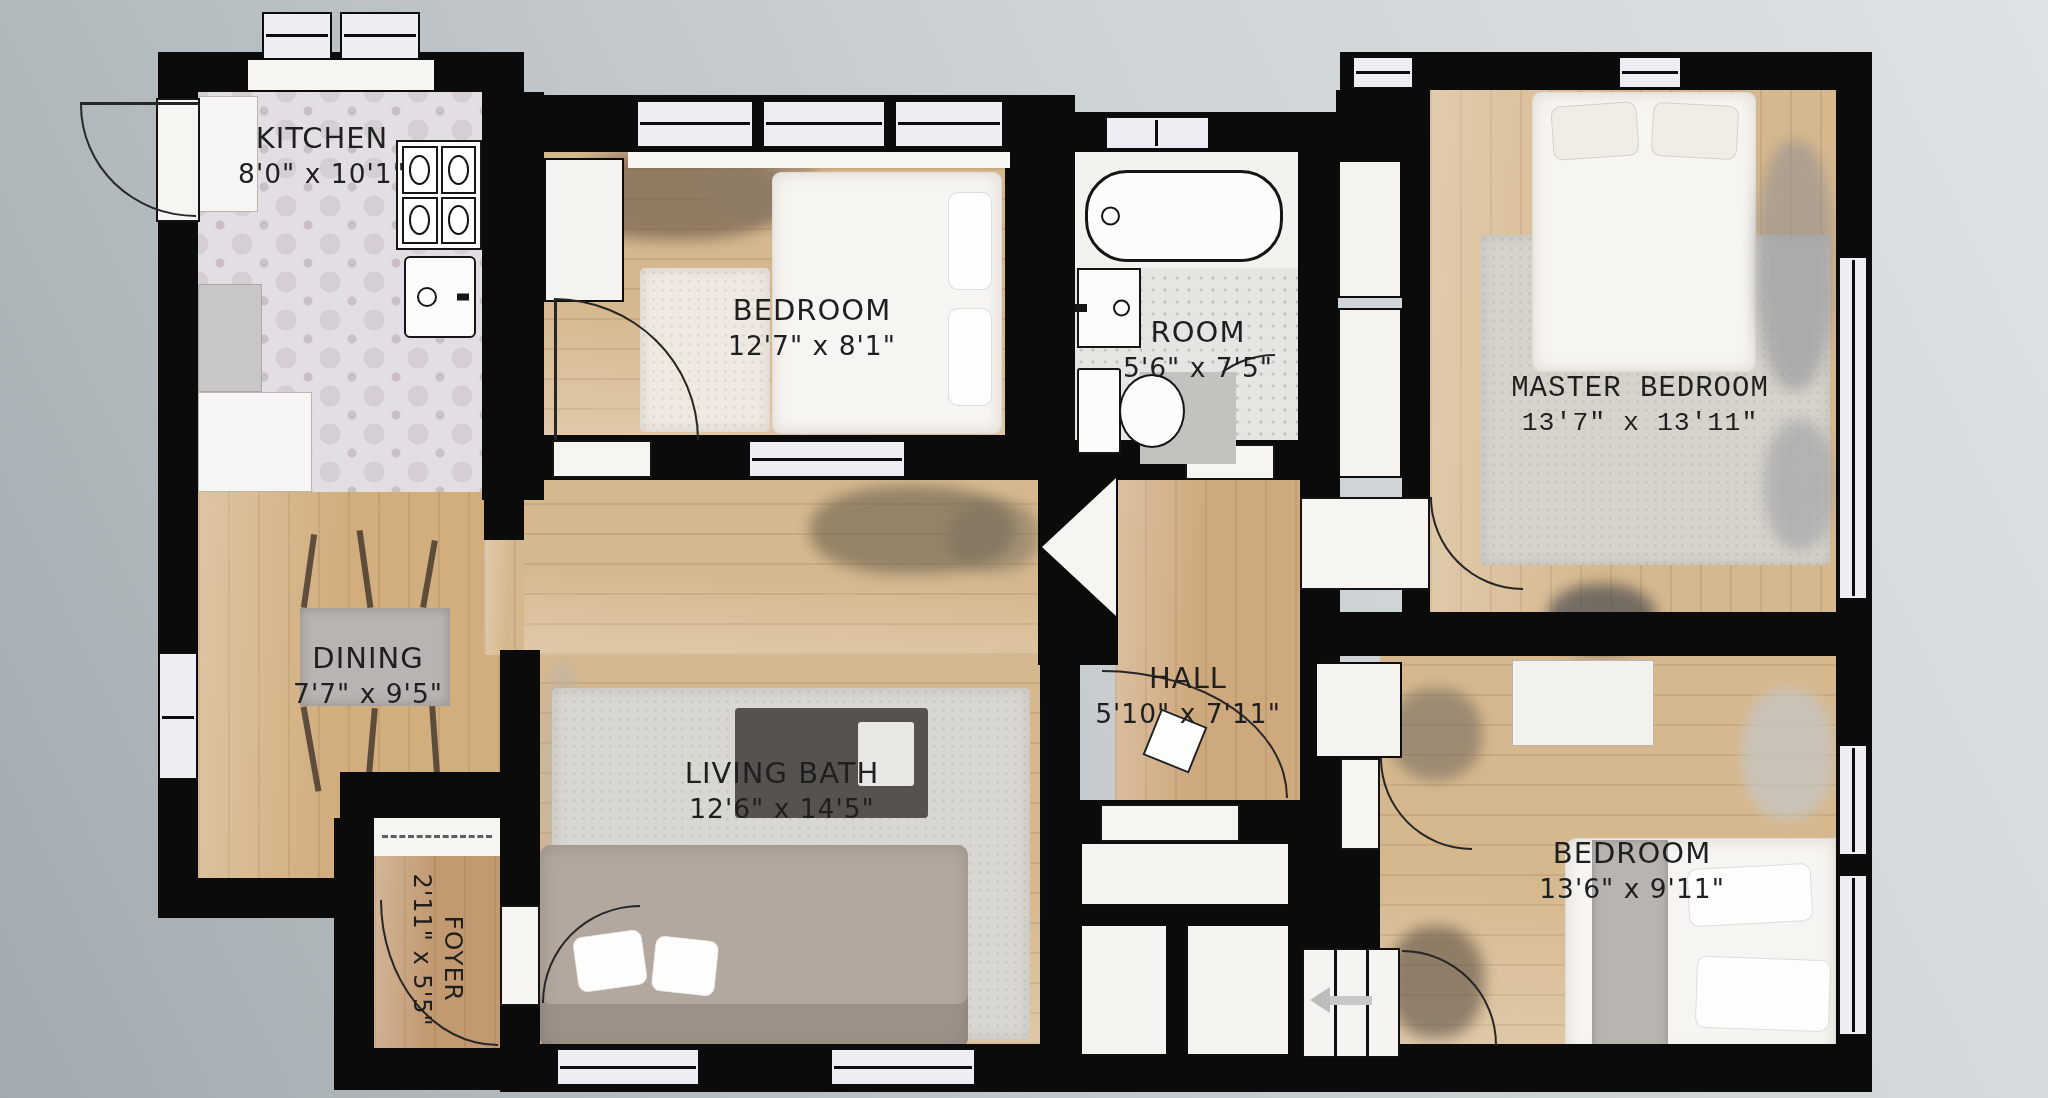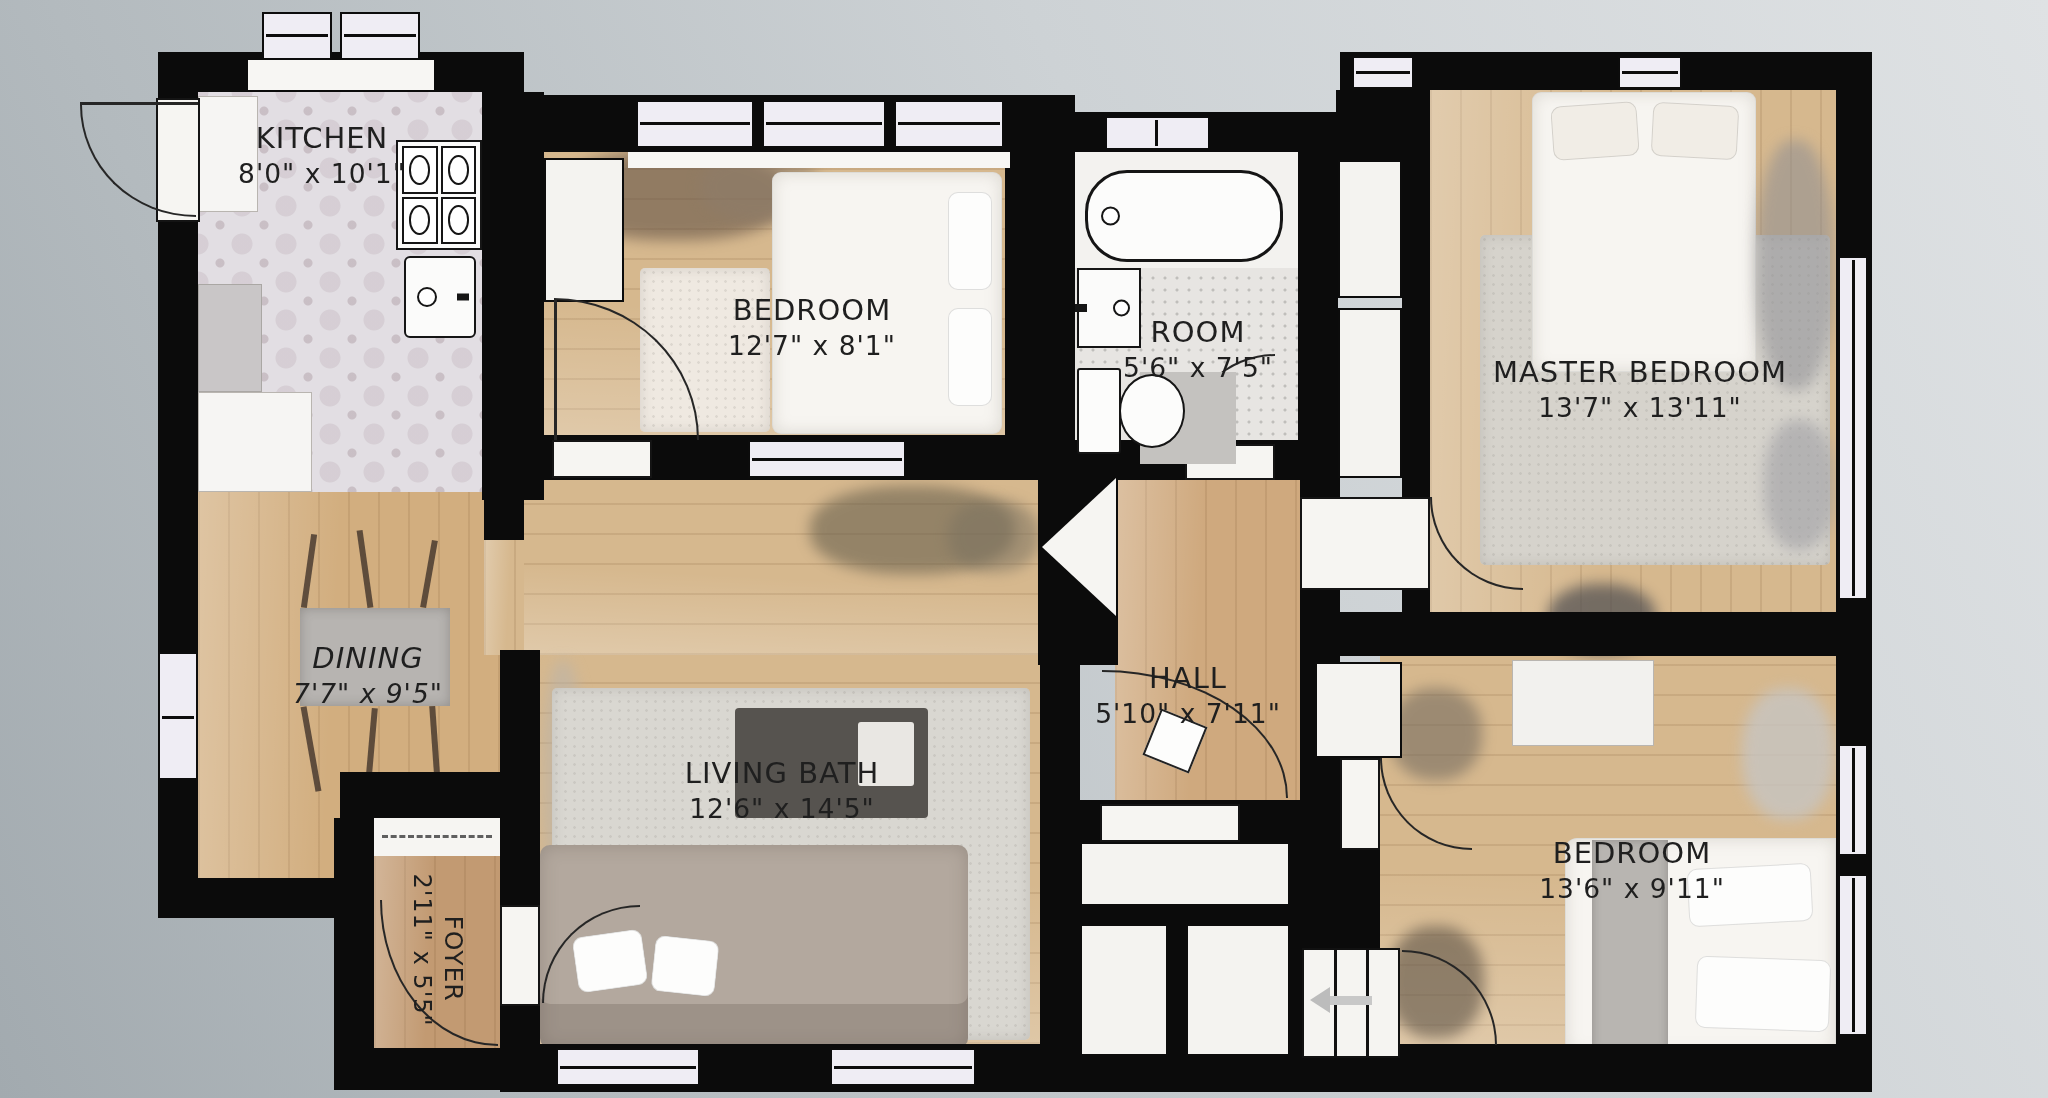--- a/index.html
+++ b/index.html
@@ -278,25 +278,25 @@
     <div class="rdims">8'0" x 10'1"</div>
   </div>
   <div class="rlabel" style="left:812px;top:318px;">
     <div class="rname">BEDROOM</div>
     <div class="rdims">12'7" x 8'1"</div>
   </div>
   <div class="rlabel" style="left:1198px;top:340px;">
     <div class="rname">ROOM</div>
     <div class="rdims">5'6" x 7'5"</div>
   </div>
-  <div class="rlabel" style="left:1640px;top:380px;">
+  <div class="rlabel" style="left:1640px;top:396px;font-family:Liberation Mono, monospace;">
     <div class="rname">MASTER BEDROOM</div>
     <div class="rdims">13'7" x 13'11"</div>
   </div>
-  <div class="rlabel" style="left:368px;top:666px;font-style:italic;">
+  <div class="rlabel" style="left:368px;top:666px;">
     <div class="rname">DINING</div>
     <div class="rdims">7'7" x 9'5"</div>
   </div>
   <div class="rlabel" style="left:1188px;top:686px;">
     <div class="rname">HALL</div>
     <div class="rdims">5'10" x 7'11"</div>
   </div>
   <div class="rlabel" style="left:782px;top:781px;">
     <div class="rname">LIVING BATH</div>
     <div class="rdims">12'6" x 14'5"</div>

